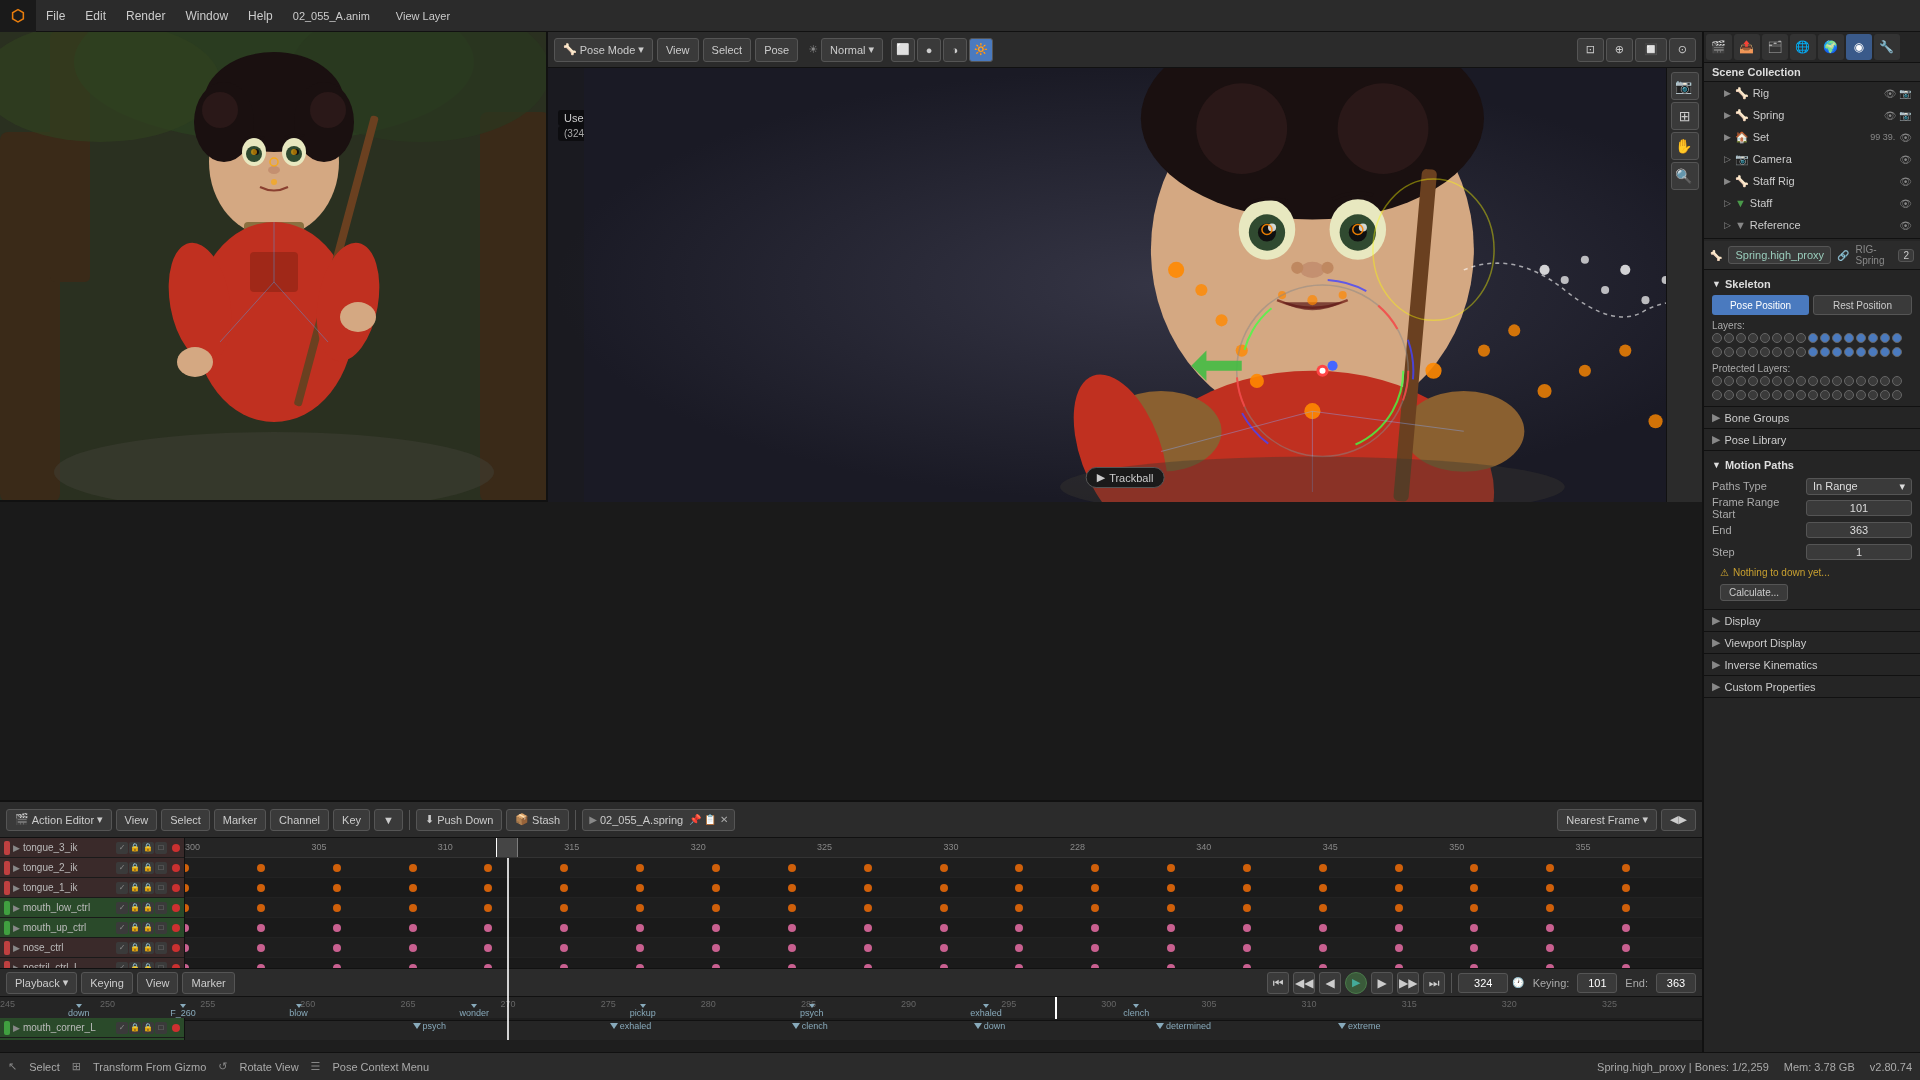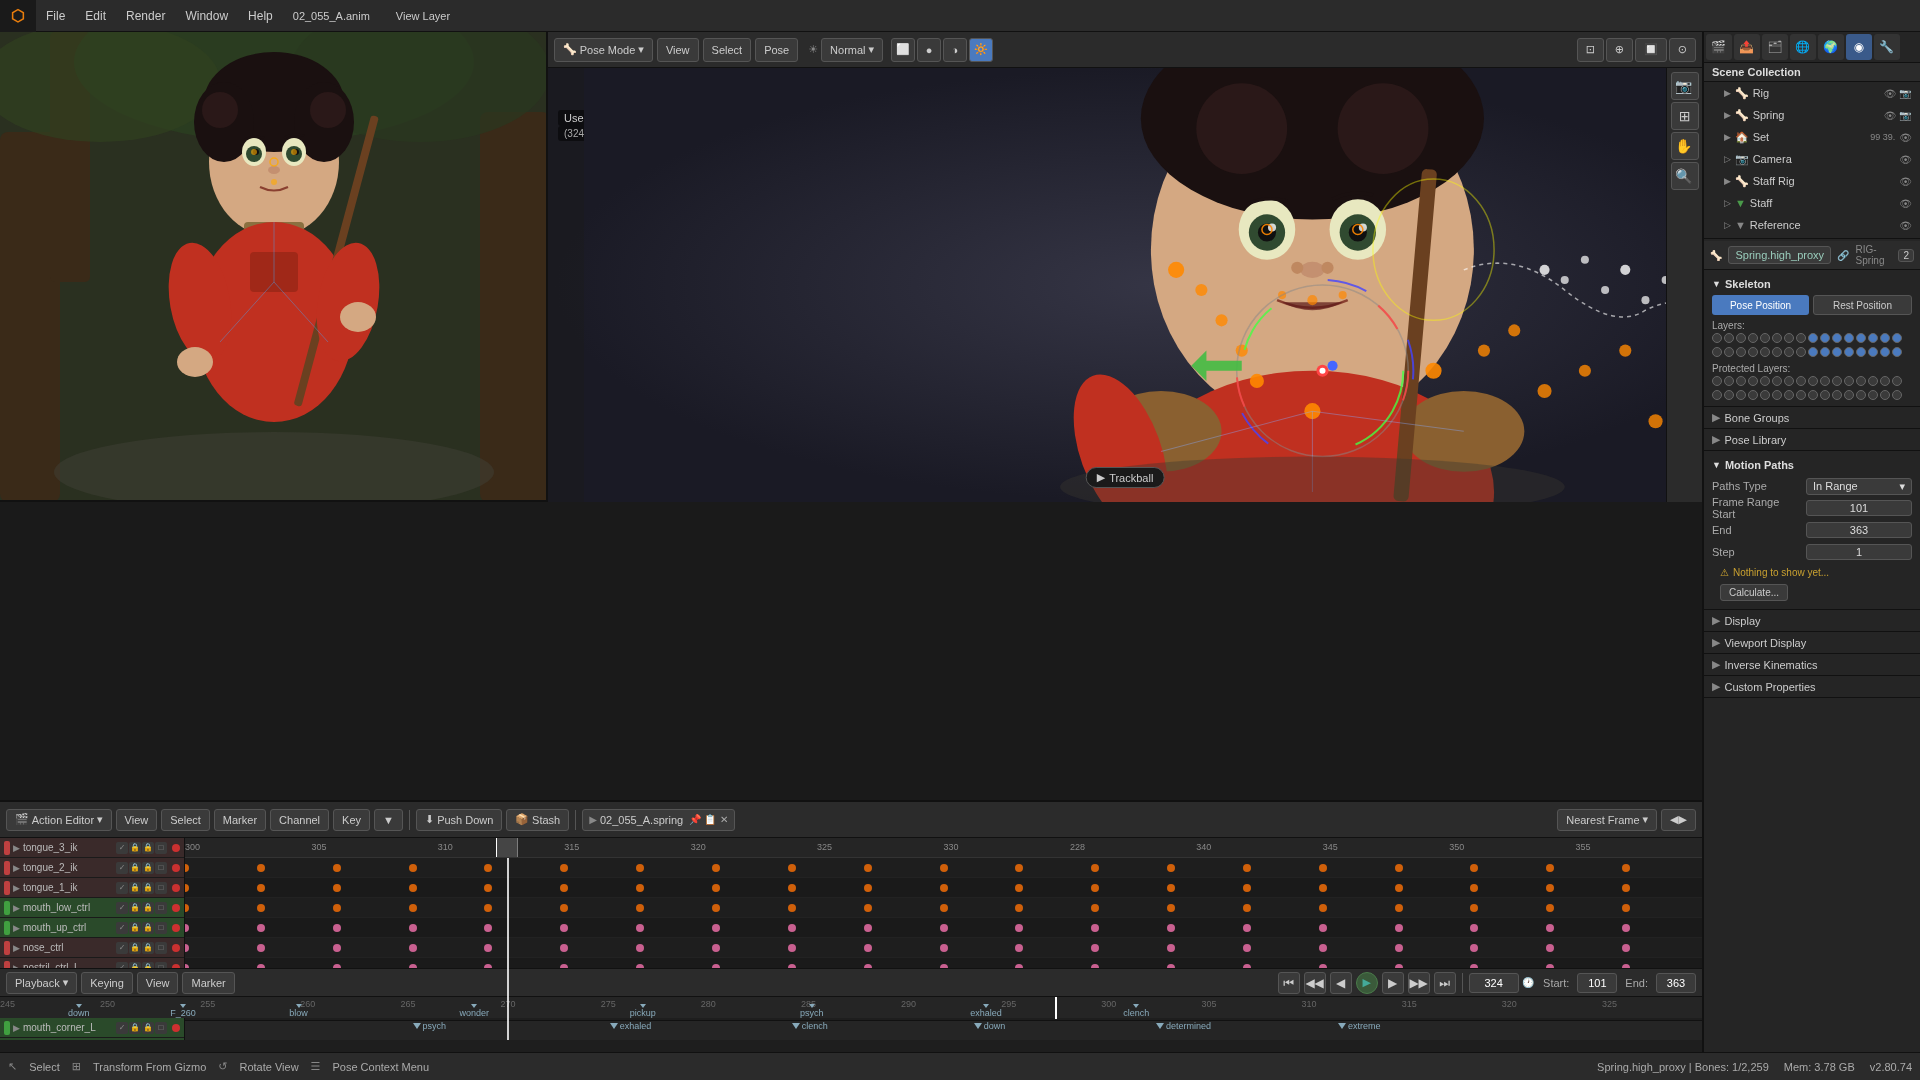--- a/index.html
+++ b/index.html
@@ -1096,21 +1096,21 @@
       <div class="field-row">
         <span class="field-label">End</span>
         <div class="field-value">363</div>
       </div>
       <div class="field-row">
         <span class="field-label">Step</span>
         <div class="field-value">1</div>
       </div>
       <div class="warning-row">
         <span>⚠</span>
-        <span>Nothing to show yet...</span>
+        <span>Nothing to down yet...</span>
       </div>
       <button class="calc-btn">Calculate...</button>
     </div>
 
     <div class="section-collapse">
       <span class="collapse-arrow">▶</span>
       <span class="section-label">Display</span>
     </div>
     <div class="section-collapse">
       <span class="collapse-arrow">▶</span>
@@ -1556,21 +1556,21 @@
         <div class="playback-btn">⏮</div>
         <div class="playback-btn">◀◀</div>
         <div class="playback-btn">◀</div>
         <div class="play-btn" style="background:#3a5a3a;border-color:#4a7a4a;">▶</div>
         <div class="playback-btn">▶</div>
         <div class="playback-btn">▶▶</div>
         <div class="playback-btn">⏭</div>
         <div class="tl-separator"></div>
         <input class="frame-input" type="text" value="324" style="">
         <span style="color:#888;font-size:10px;">🕐</span>
-        <span style="color:#aaa;font-size:11px;padding: 0 4px;">Start:</span>
+        <span style="color:#aaa;font-size:11px;padding: 0 4px;">Keying:</span>
         <div class="frame-input" style="background:#3a3a3a;border:1px solid #555;border-radius:3px;color:#fff;font-size:11px;text-align:center;padding:1px 4px;height:20px;width:40px;display:inline-flex;align-items:center;justify-content:center;">101</div>
         <span style="color:#aaa;font-size:11px;padding: 0 4px;">End:</span>
         <div class="frame-input" style="background:#3a3a3a;border:1px solid #555;border-radius:3px;color:#fff;font-size:11px;text-align:center;padding:1px 4px;height:20px;width:40px;display:inline-flex;align-items:center;justify-content:center;">363</div>
       </div>
     </div>
 
     <div style="height:22px;position:relative;overflow:hidden;" id="scroll-ruler-container">
       <div class="current-frame-marker" style="left:62%;"></div>
     <span class="scroll-frame-num" style="left: 0%;">245</span>
         <span class="scroll-frame-num" style="left: 5.88235%;">250</span>

